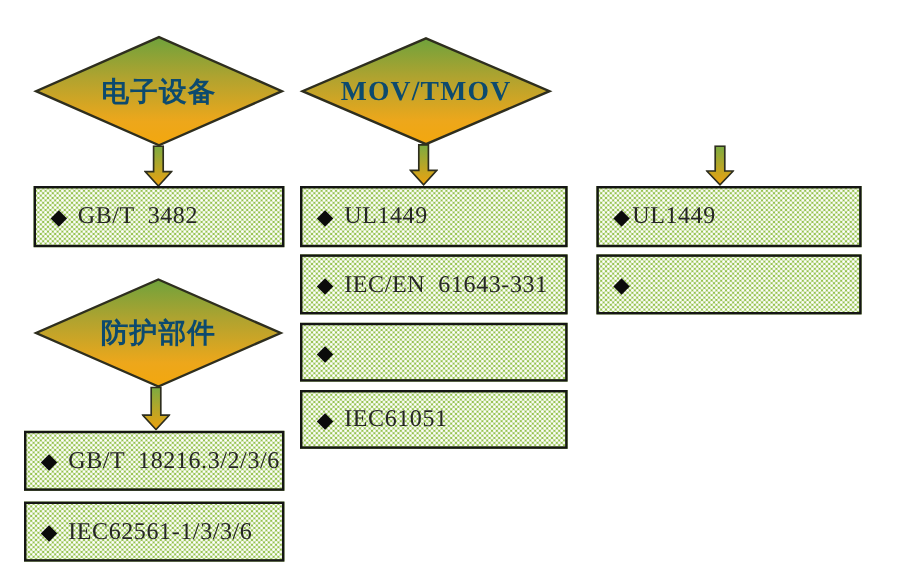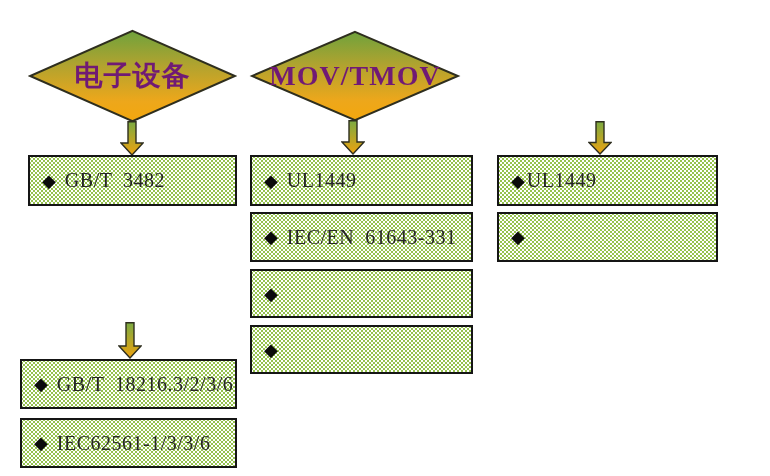--- a/index.html
+++ b/index.html
@@ -9,21 +9,21 @@
     width:770px; height:476px;
     background:#ffffff;
     overflow:hidden;
     font-family:"Liberation Serif","DejaVu Serif",serif;
   }
   .diamond { position:absolute; }
   .diamond svg { display:block; width:100%; height:100%; overflow:visible; }
   .dlabel {
     position:absolute; inset:0;
     display:flex; align-items:center; justify-content:center;
-    font-weight:bold; font-size:28px; color:#701a75;
+    font-weight:bold; font-size:23px; color:#0c4a6e;
     letter-spacing:1px;
     text-align:center;
   }
   .arrow { position:absolute; }
   .arrow svg { display:block; width:100%; height:100%; }
   .sbox {
     position:absolute;
     border:2px solid #151515;
     background-color:#95c24e;
     background-image:
@@ -72,20 +72,26 @@
     <svg viewBox="0 0 24 35" preserveAspectRatio="none">
       <path d="M8 0.8 L16 0.8 L16 22 L23 22 L12 34 L1 22 L8 22 Z" fill="url(#gradArrow)" stroke="#2e2e1e" stroke-width="1.4"></path>
     </svg>
   </div>
 
   <div class="sbox" style="left:28px;top:155px;width:209px;height:51px">
     <span class="bullet">◆</span>
     <span class="slabel">GB/T  3482</span>
   </div>
 
+  <div class="diamond" style="left:28px;top:232px;width:208px;height:91px">
+    <svg viewBox="0 0 100 100" preserveAspectRatio="none">
+      <polygon points="50,1 99,50 50,99 1,50" fill="url(#gradDiamond)" stroke="#2e2e1e" stroke-width="2" vector-effect="non-scaling-stroke"></polygon>
+    </svg>
+    <div class="dlabel">防护部件</div>
+  </div>
 
   <div class="arrow" style="left:118px;top:322px;width:24px;height:37px">
     <svg viewBox="0 0 24 37" preserveAspectRatio="none">
       <path d="M8 0.8 L16 0.8 L16 24 L23 24 L12 36 L1 24 L8 24 Z" fill="url(#gradArrow)" stroke="#2e2e1e" stroke-width="1.4"></path>
     </svg>
   </div>
 
   <div class="sbox" style="left:20px;top:359px;width:217px;height:50px">
     <span class="bullet">◆</span>
     <span class="slabel">GB/T  18216.3/2/3/6</span>
@@ -118,20 +124,21 @@
     <span class="bullet">◆</span>
     <span class="slabel">IEC/EN  61643-331</span>
   </div>
 
   <div class="sbox" style="left:250px;top:269px;width:223px;height:49px">
     <span class="bullet">◆</span>
   </div>
 
   <div class="sbox" style="left:250px;top:325px;width:223px;height:49px">
     <span class="bullet">◆</span>
+    <span class="slabel">IEC61051</span>
   </div>
 
 
   <div class="arrow" style="left:588px;top:121px;width:24px;height:34px">
     <svg viewBox="0 0 24 34" preserveAspectRatio="none">
       <path d="M8 0.8 L16 0.8 L16 21.5 L23 21.5 L12 33 L1 21.5 L8 21.5 Z" fill="url(#gradArrow)" stroke="#2e2e1e" stroke-width="1.4"></path>
     </svg>
   </div>
 
   <div class="sbox tight" style="left:497px;top:155px;width:221px;height:51px">

